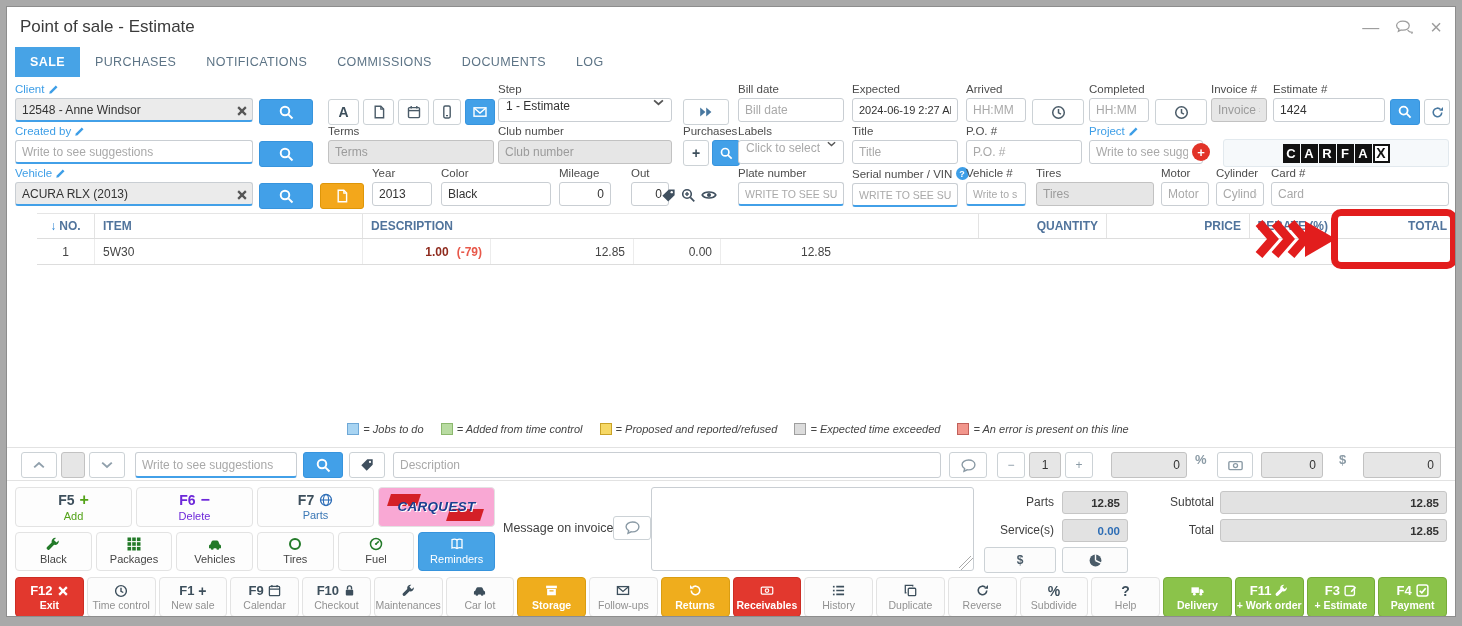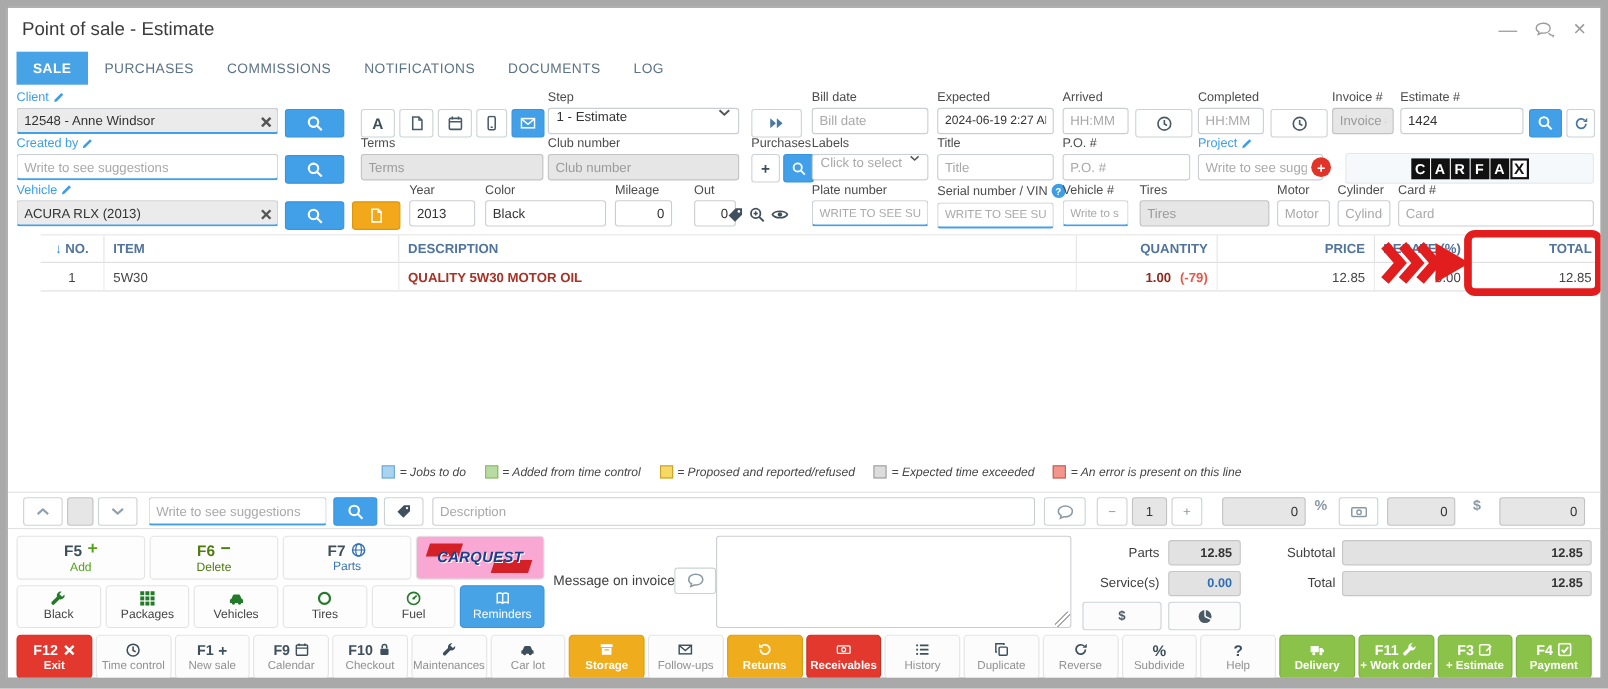--- a/index.html
+++ b/index.html
@@ -68,21 +68,21 @@
   .entry .e{position:absolute;top:4px}
   .minii{background:#e6e6e6;border:1px solid #c2c2c2;border-radius:3px;height:26px}
   .glab{color:#8a9aa5;font-weight:bold;font-size:13px;top:9px}
   
   .panel{display:flex;gap:8px;padding:6px 8px 4px 8px;height:94px}
   .pleft{width:480px;display:flex;flex-direction:column;gap:5px}
   .prow{display:flex;gap:4px;flex:1}
   .bigbtn{flex:1;border:1px solid #e3e3e3;border-radius:4px;background:#fdfdfd;display:flex;flex-direction:column;align-items:center;justify-content:center;gap:1px;cursor:pointer}
   .bigbtn .k{font-weight:bold;font-size:14px;color:#3d4f5c;display:flex;align-items:center;gap:5px}
   .bigbtn .l{font-size:11px;color:#8a8a8a}
-  .bigbtn .green{color:#53a318}.bigbtn .pink{color:#4d7c0f}.bigbtn .blue{color:#3a77b5}
+  .bigbtn .green{color:#53a318}.bigbtn .pink{color:#6d28d9}.bigbtn .blue{color:#3a77b5}
   .cattab{flex:1;border:1px solid #e3e3e3;border-radius:4px;background:#fdfdfd;display:flex;flex-direction:column;align-items:center;justify-content:center;gap:2px;cursor:pointer;color:#237a29}
   .cattab .l{font-size:11px;color:#444}
   .cattab.active{background:#47a3e6;border-color:#3794dd;color:#fff}
   .cattab.active .l{color:#fff}
   .pmid{flex:1;display:flex;flex-direction:row}
   .pmid .mrow{display:flex;align-items:center;margin-bottom:3px}
   .pmid .mlabel{font-size:12.5px;color:#3f3f3f}
   .pmid textarea{flex:1;border:1px solid #c9ced3;border-radius:3px;resize:none;font-family:"Liberation Sans",sans-serif;font-size:12px;padding:4px 6px;background:
     linear-gradient(135deg,transparent 0 8px,#aaa 8px 9px,transparent 9px 11px,#aaa 11px 12px,transparent 12px) bottom right/14px 14px no-repeat}
   .pright{width:465px;position:relative;font-size:12px}
@@ -287,22 +287,22 @@
       <svg class="ic" width="19" height="15">
           <use href="#i-chat"></use>
         </svg>
       <span style="font-size:20px">×</span>
     </span>
   </div>
 
   <div class="tabs">
     <span class="tab active">SALE</span>
     <span class="tab">PURCHASES</span>
+    <span class="tab">NOTIFICATIONS</span>
     <span class="tab">COMMISSIONS</span>
-    <span class="tab">NOTIFICATIONS</span>
     <span class="tab">DOCUMENTS</span>
     <span class="tab">LOG</span>
   </div>
 
   <div class="form">
 
     <div class="f" style="left:8px;top:6px;width:238px">
       <label class="bl"><span>Client</span> <svg class="ic" width="11" height="11" color="#3d9ee7">
             <use href="#i-pencil"></use>
           </svg></label>
@@ -585,23 +585,20 @@
       <div class="tc c-tot right">
           <span>TOTAL</span>
         </div>
     </div>
     <div class="trow">
       <div class="tc c-no">
           <span>1</span>
         </div>
       <div class="tc c-item">
           <span>5W30</span>
-        </div>
-      <div class="tc c-desc">
-          <span class="desc-red">QUALITY 5W30 MOTOR OIL</span>
         </div>
       <div class="tc c-qty right">
           <span class="qty-red">1.00</span>
           <span class="qty-note">(-79)</span>
         </div>
       <div class="tc c-price right">
           <span>12.85</span>
         </div>
       <div class="tc c-reb right">
           <span>0.00</span>

